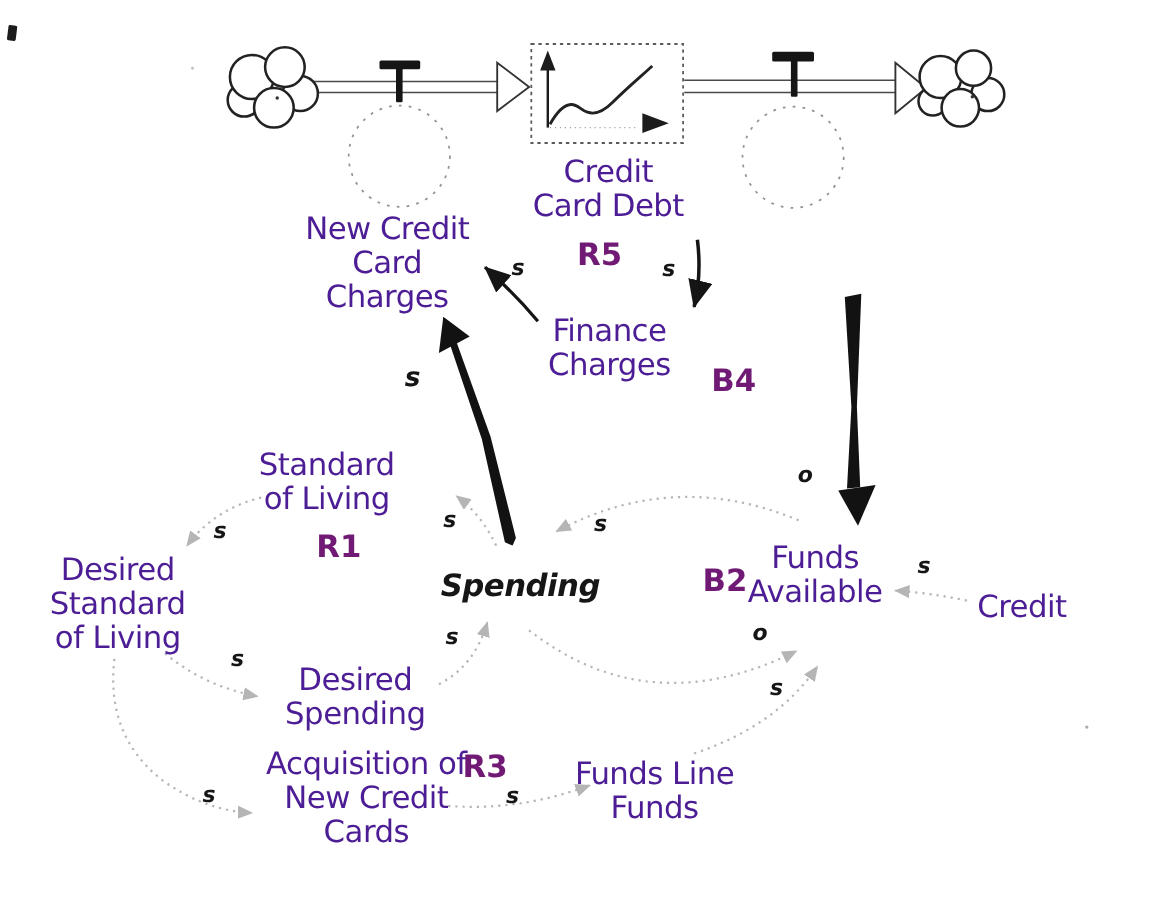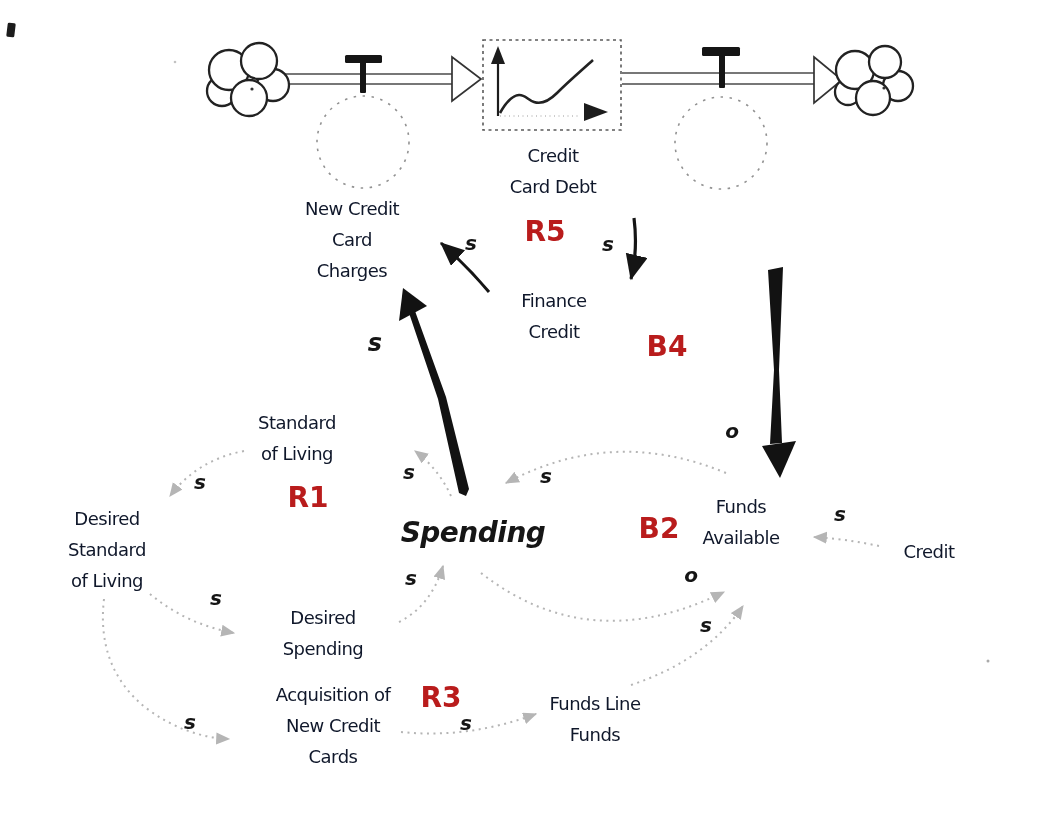--- a/index.html
+++ b/index.html
@@ -4,26 +4,26 @@
 <style>
   html,body{margin:0;padding:0;background:#fff;}
   .stage{
     position:relative;width:1056px;height:822px;background:#ffffff;overflow:hidden;
     font-family:"DejaVu Sans","Liberation Sans",sans-serif;
   }
   .stage svg{position:absolute;left:0;top:0;}
   .t{
     position:absolute;transform:translate(-50%,-50%);
     text-align:center;white-space:pre-line;
-    font-size:18px;line-height:31px;color:#0f172a;letter-spacing:-0.5px;
+    font-size:28px;line-height:31px;color:#4c1d95;letter-spacing:-0.5px;
   }
   .t.spending{font-weight:700;font-style:italic;font-size:28px;color:#161616;}
   .loop{
     position:absolute;transform:translate(-50%,-50%);
-    font-weight:700;font-size:28px;color:#b91c1c;letter-spacing:0;
+    font-weight:700;font-size:28px;color:#701a75;letter-spacing:0;
   }
   .pol{
     position:absolute;transform:translate(-50%,-50%);
     font-weight:700;font-style:italic;font-size:20px;color:#151515;
   }
   .pol.big{font-size:24px;}
 </style>
 </head>
 <body>
 
@@ -122,21 +122,21 @@
       <polygon points="403,288 427,306 399,321"></polygon>
     </g>
   </svg>
 
   <div class="t" style="left:352px;top:239px">New Credit
 Card
 Charges</div>
   <div class="t" style="left:553px;top:171px">Credit
 Card Debt</div>
   <div class="t" style="left:554px;top:316px">Finance
-Credit</div>
+Charges</div>
   <div class="t" style="left:297px;top:438px">Standard
 of Living</div>
   <div class="t" style="left:107px;top:549px">Desired
 Standard
 of Living</div>
   <div class="t" style="left:323px;top:633px">Desired
 Spending</div>
   <div class="t spending" style="left:473px;top:532px">Spending</div>
   <div class="t" style="left:741px;top:522px">Funds
 Available</div>

